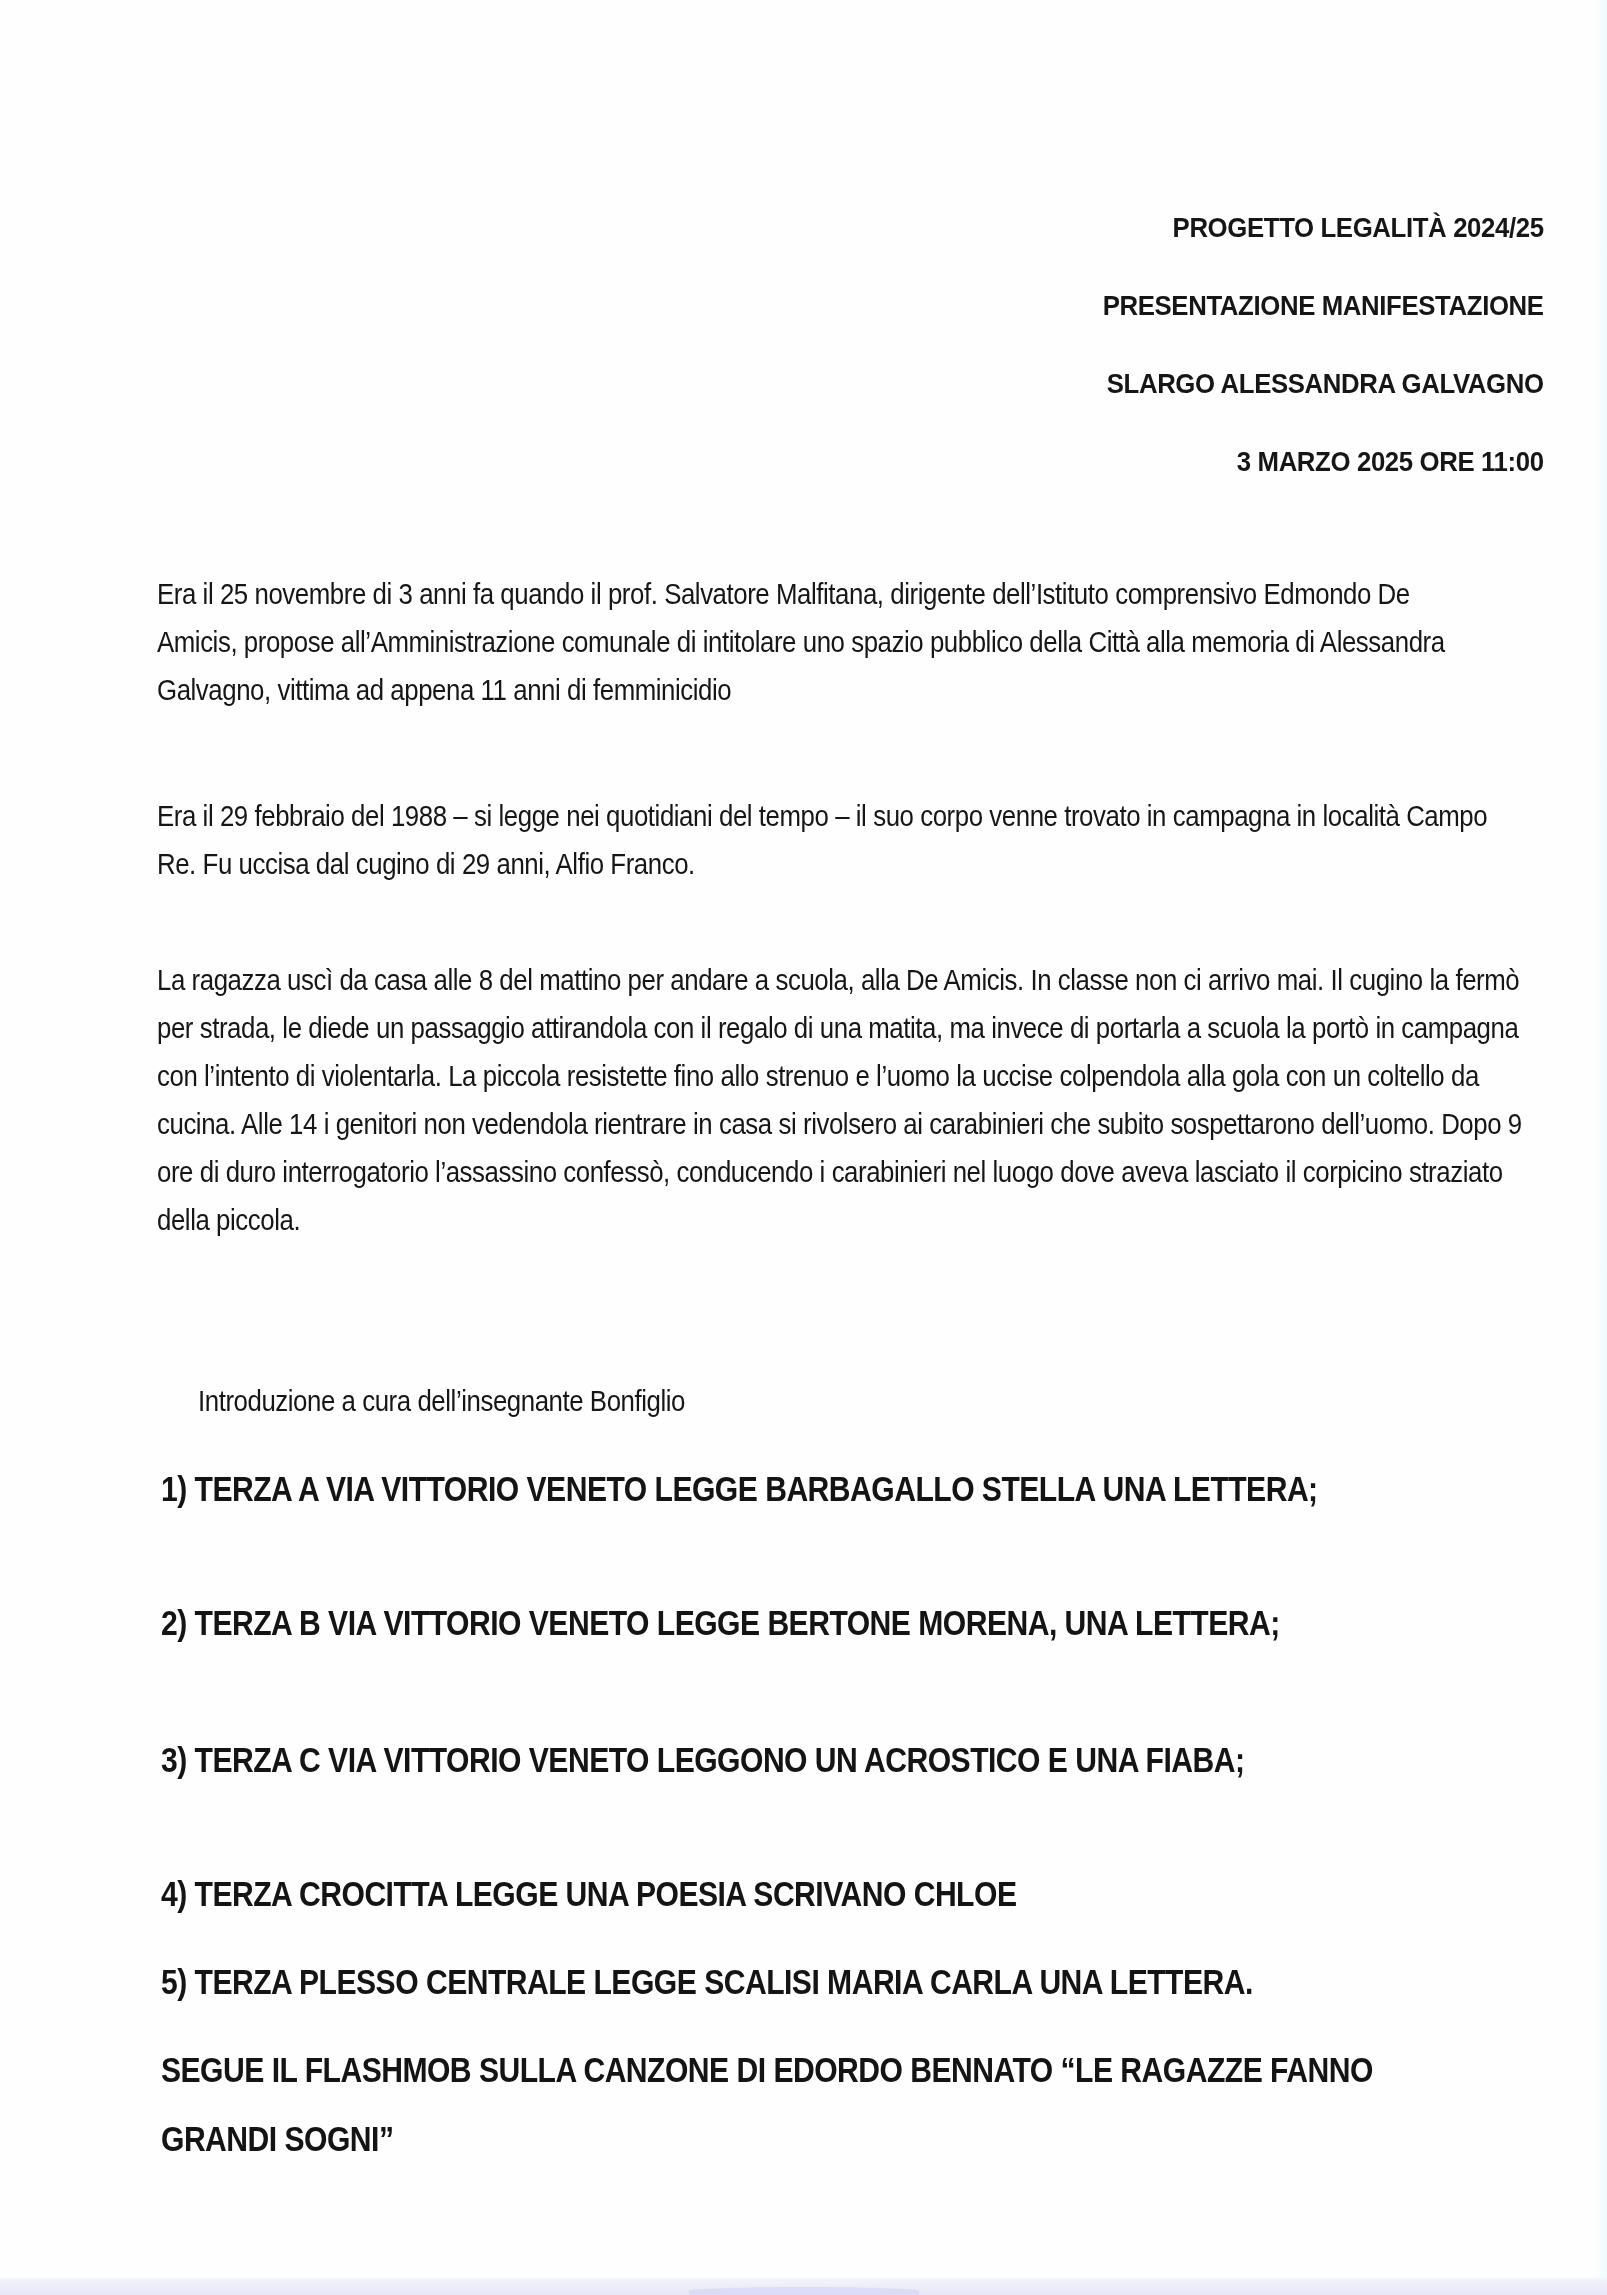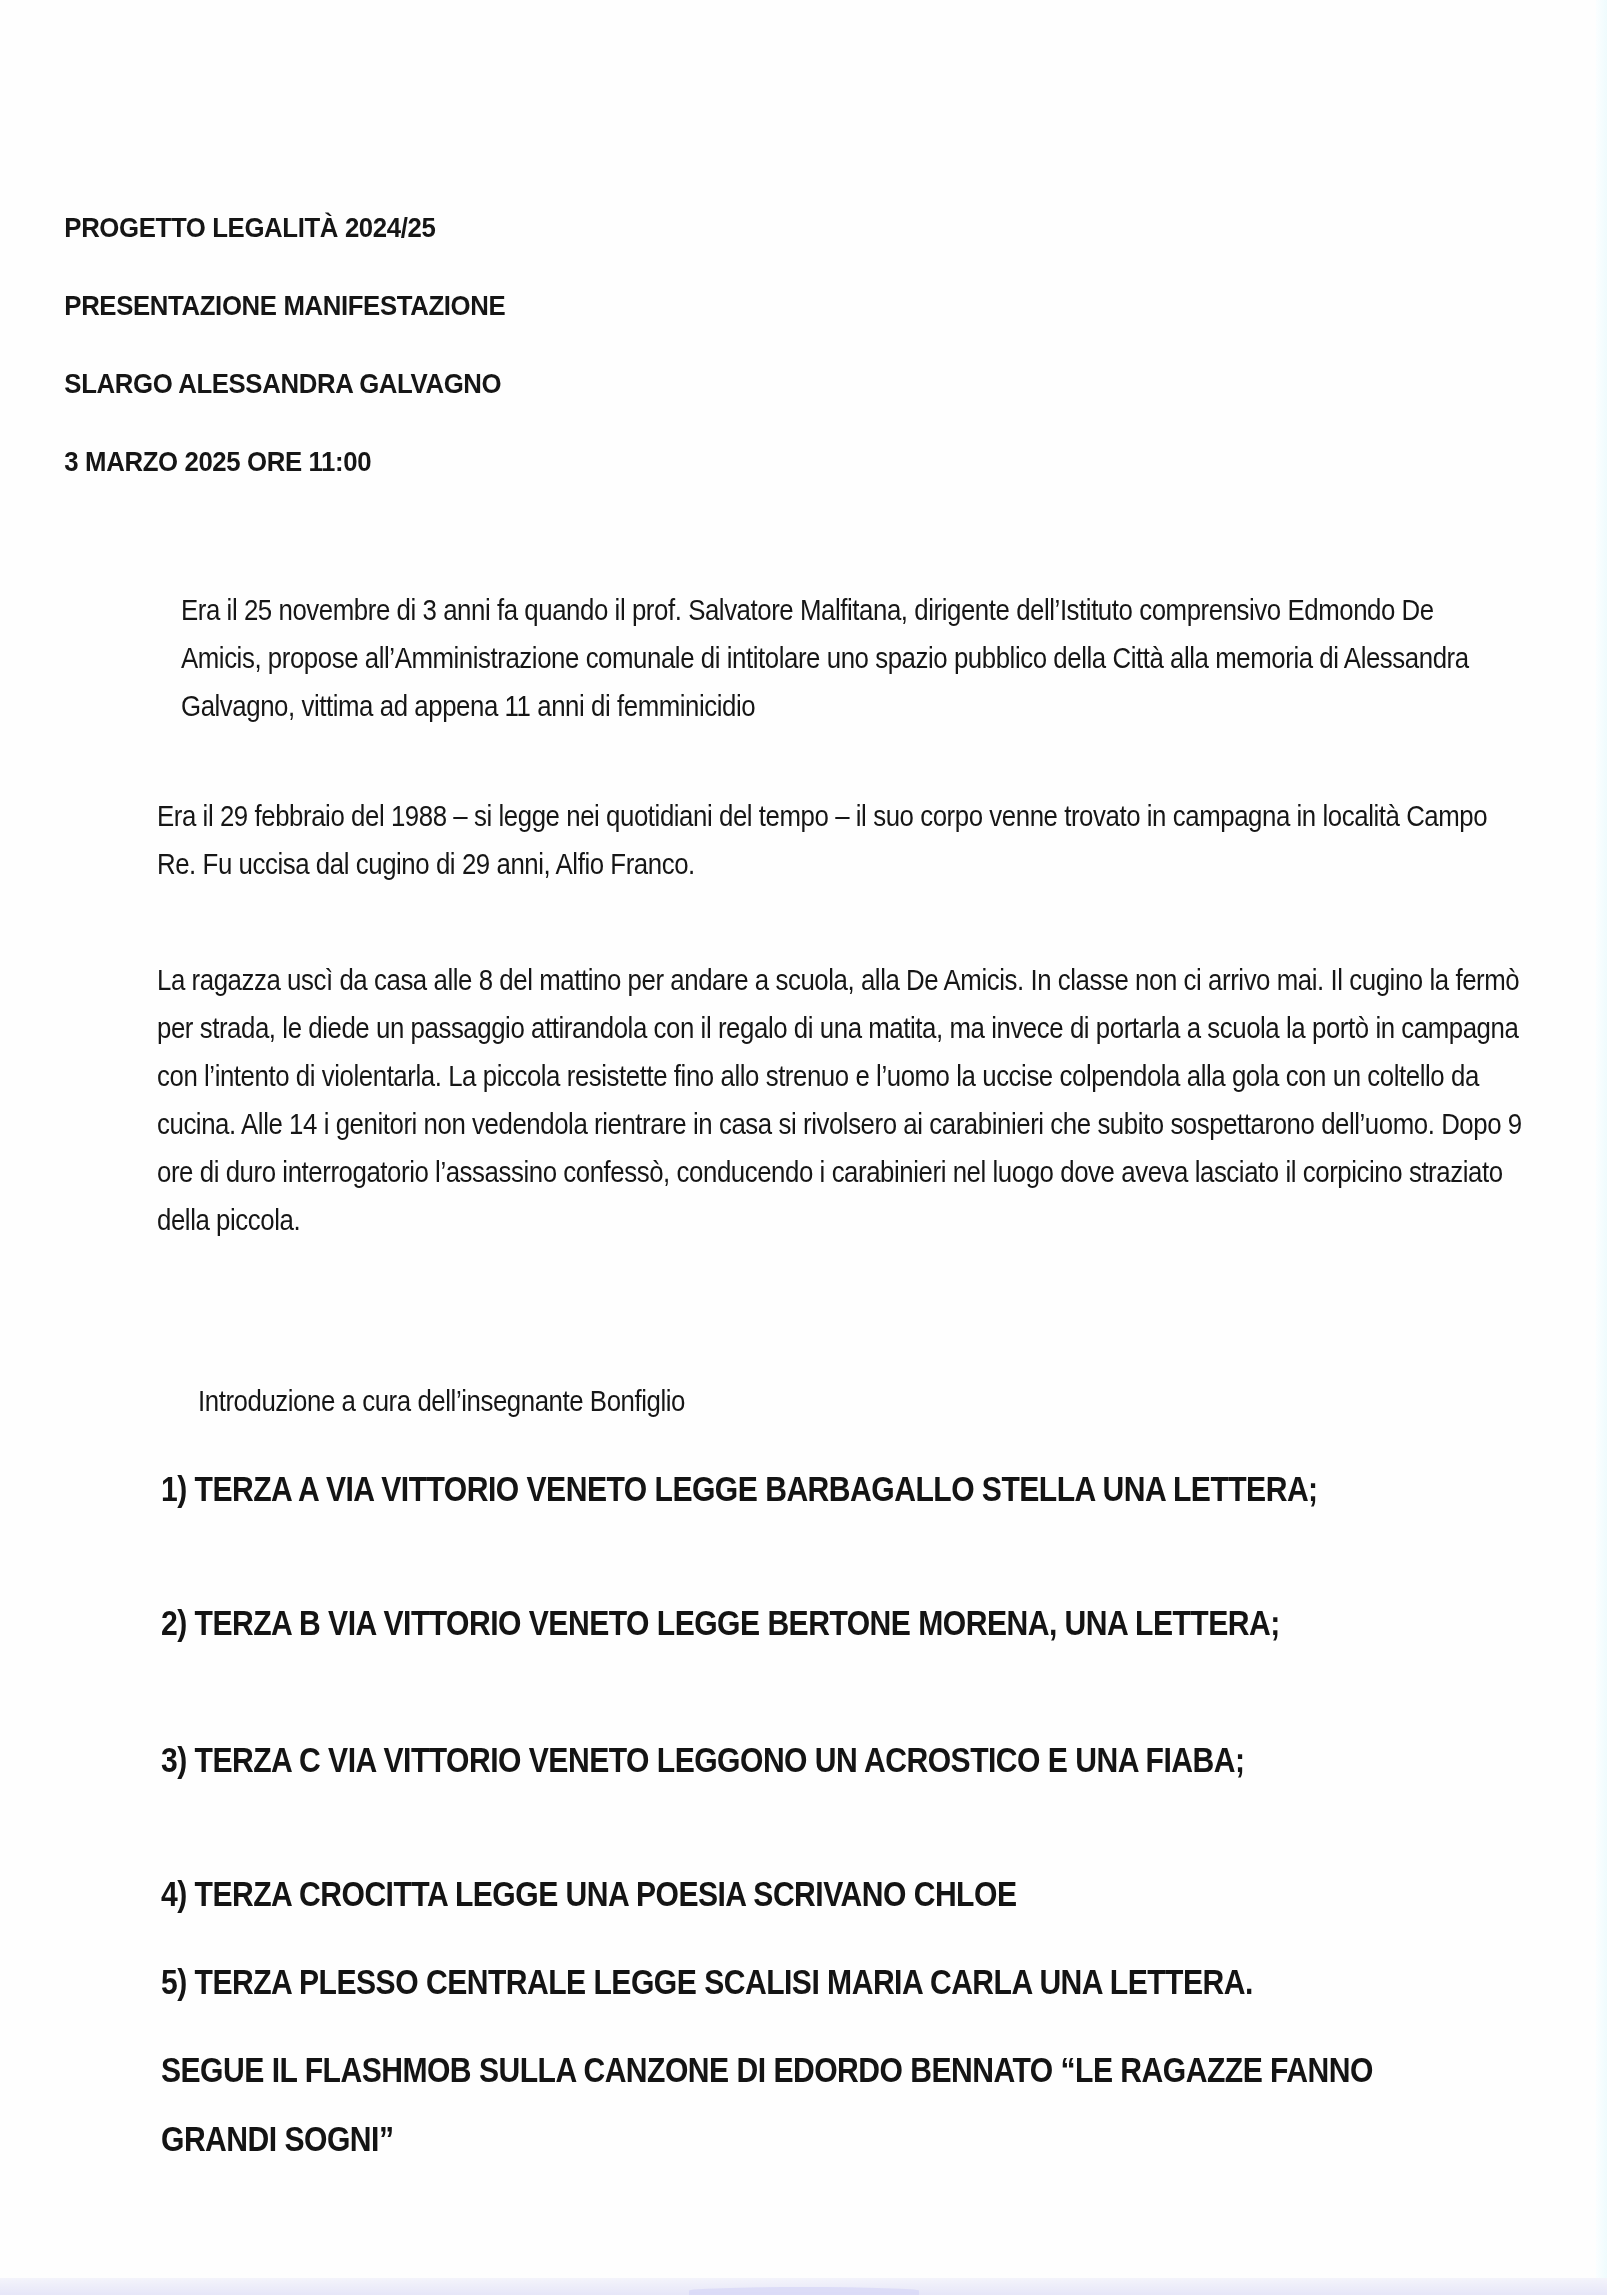--- a/index.html
+++ b/index.html
@@ -44,21 +44,21 @@
       background: #d6d6f6;
       border-radius: 50% 50% 0 0;
       opacity: 0.7;
     }
 
     .header {
       position: absolute;
       top: 205px;
       left: 0;
       width: 1608px;
-      text-align: left;
+      text-align: right;
     }
     .header-line {
       font-weight: bold;
       font-size: 28px;
       letter-spacing: -0.4px;
       height: 78px;
       line-height: 46px;
       color: #161616;
       transform: scaleX(0.92);
     }
@@ -71,21 +71,21 @@
     .para {
       font-size: 30px;
       line-height: 48px;
       margin: 0;
       letter-spacing: -0.5px;
       color: #161616;
       transform-origin: left top;
       transform: scaleX(0.86);
       width: 1530px;
     }
-    #p1 { top: 586px; margin-left: 24px; }
+    #p1 { top: 570px; }
     #p2 { top: 792px; }
     #p3 { top: 956px; }
     #p4 { top: 1377px; margin-left: 41px; }
 
     .list-item {
       position: absolute;
       left: 161px;
       font-weight: bold;
       font-size: 35px;
       line-height: 69px;

